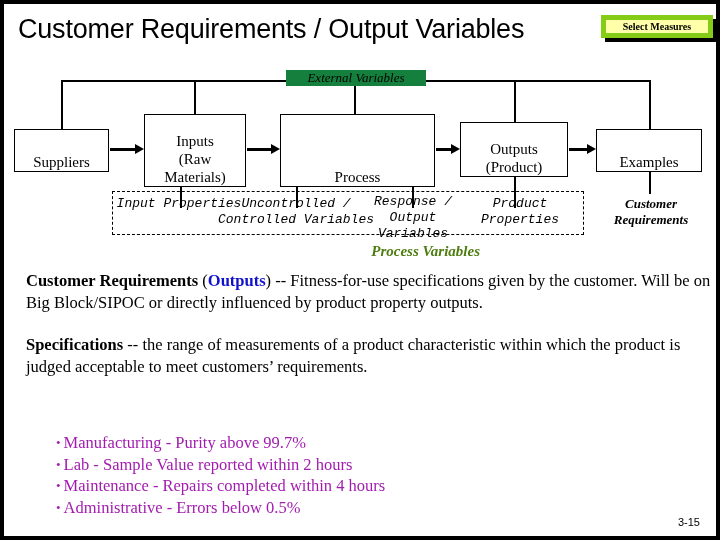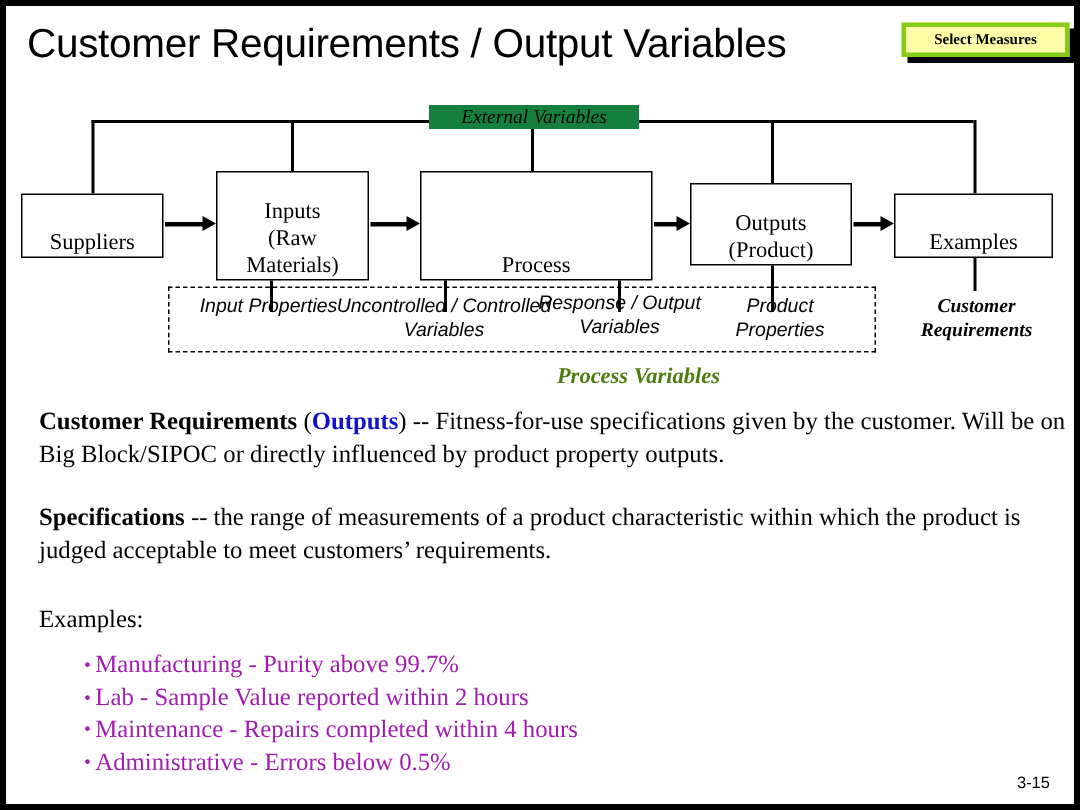--- a/index.html
+++ b/index.html
@@ -37,21 +37,21 @@
   }
 
   
   #select-measures {
     position: absolute;
     left: 597px;
     top: 11px;
     width: 112px;
     height: 23px;
     background: #ffffaa;
-    border: 3px solid #84cc16;
+    border: 5px solid #84cc16;
     box-shadow: 4px 4px 0 #000000;
     box-sizing: border-box;
     display: flex;
     align-items: center;
     justify-content: center;
     font-family: "Liberation Serif", "DejaVu Serif", serif;
     font-weight: bold;
     font-size: 10px;
     color: #000000;
     cursor: pointer;
@@ -159,21 +159,21 @@
     left: 108px;
     top: 187px;
     width: 472px;
     height: 44px;
     box-sizing: border-box;
     border: 1.5px dashed #000000;
   }
   .pv-label {
     position: absolute;
     text-align: center;
-    font-family: Liberation Sans, sans-serif;
+    font-family: Liberation Mono, monospace;
     font-style: italic;
     font-size: 13px;
     line-height: 16px;
     color: #000000;
   }
   #pv-label-1 { left: 112px; top: 192px; width: 126px; }
   #pv-label-2 { left: 212px; top: 192px; width: 160px; }
   #pv-label-3 { left: 348px; top: 190px; width: 122px; }
   #pv-label-4 { left: 470px; top: 192px; width: 92px; }
 
@@ -316,21 +316,20 @@
     <div id="cust-req-label">
       <span>Customer</span><br>
       <span>Requirements</span>
     </div>
   </div>
 
   <div class="para" id="para-1"><span class="bold">Customer Requirements</span><span> (</span><span class="blue">Outputs</span><span>)</span><span> -- Fitness-for-use specifications given by the customer. Will be on Big Block/SIPOC or directly influenced by product property outputs.</span></div>
 
   <div class="para" id="para-2"><span class="bold">Specifications</span><span> -- the range of measurements of a product characteristic within which the product is judged acceptable to meet customers’ requirements.</span></div>
 
-  <div class="para" id="examples-head">Examples:</div>
 
   <div id="bullets">
     <div class="bullet-line">Manufacturing - Purity above 99.7%</div>
     <div class="bullet-line">Lab - Sample Value reported within 2 hours</div>
     <div class="bullet-line">Maintenance - Repairs completed within 4 hours</div>
     <div class="bullet-line">Administrative - Errors below 0.5%</div>
   </div>
 
   <div id="page-number">3-15</div>
 

